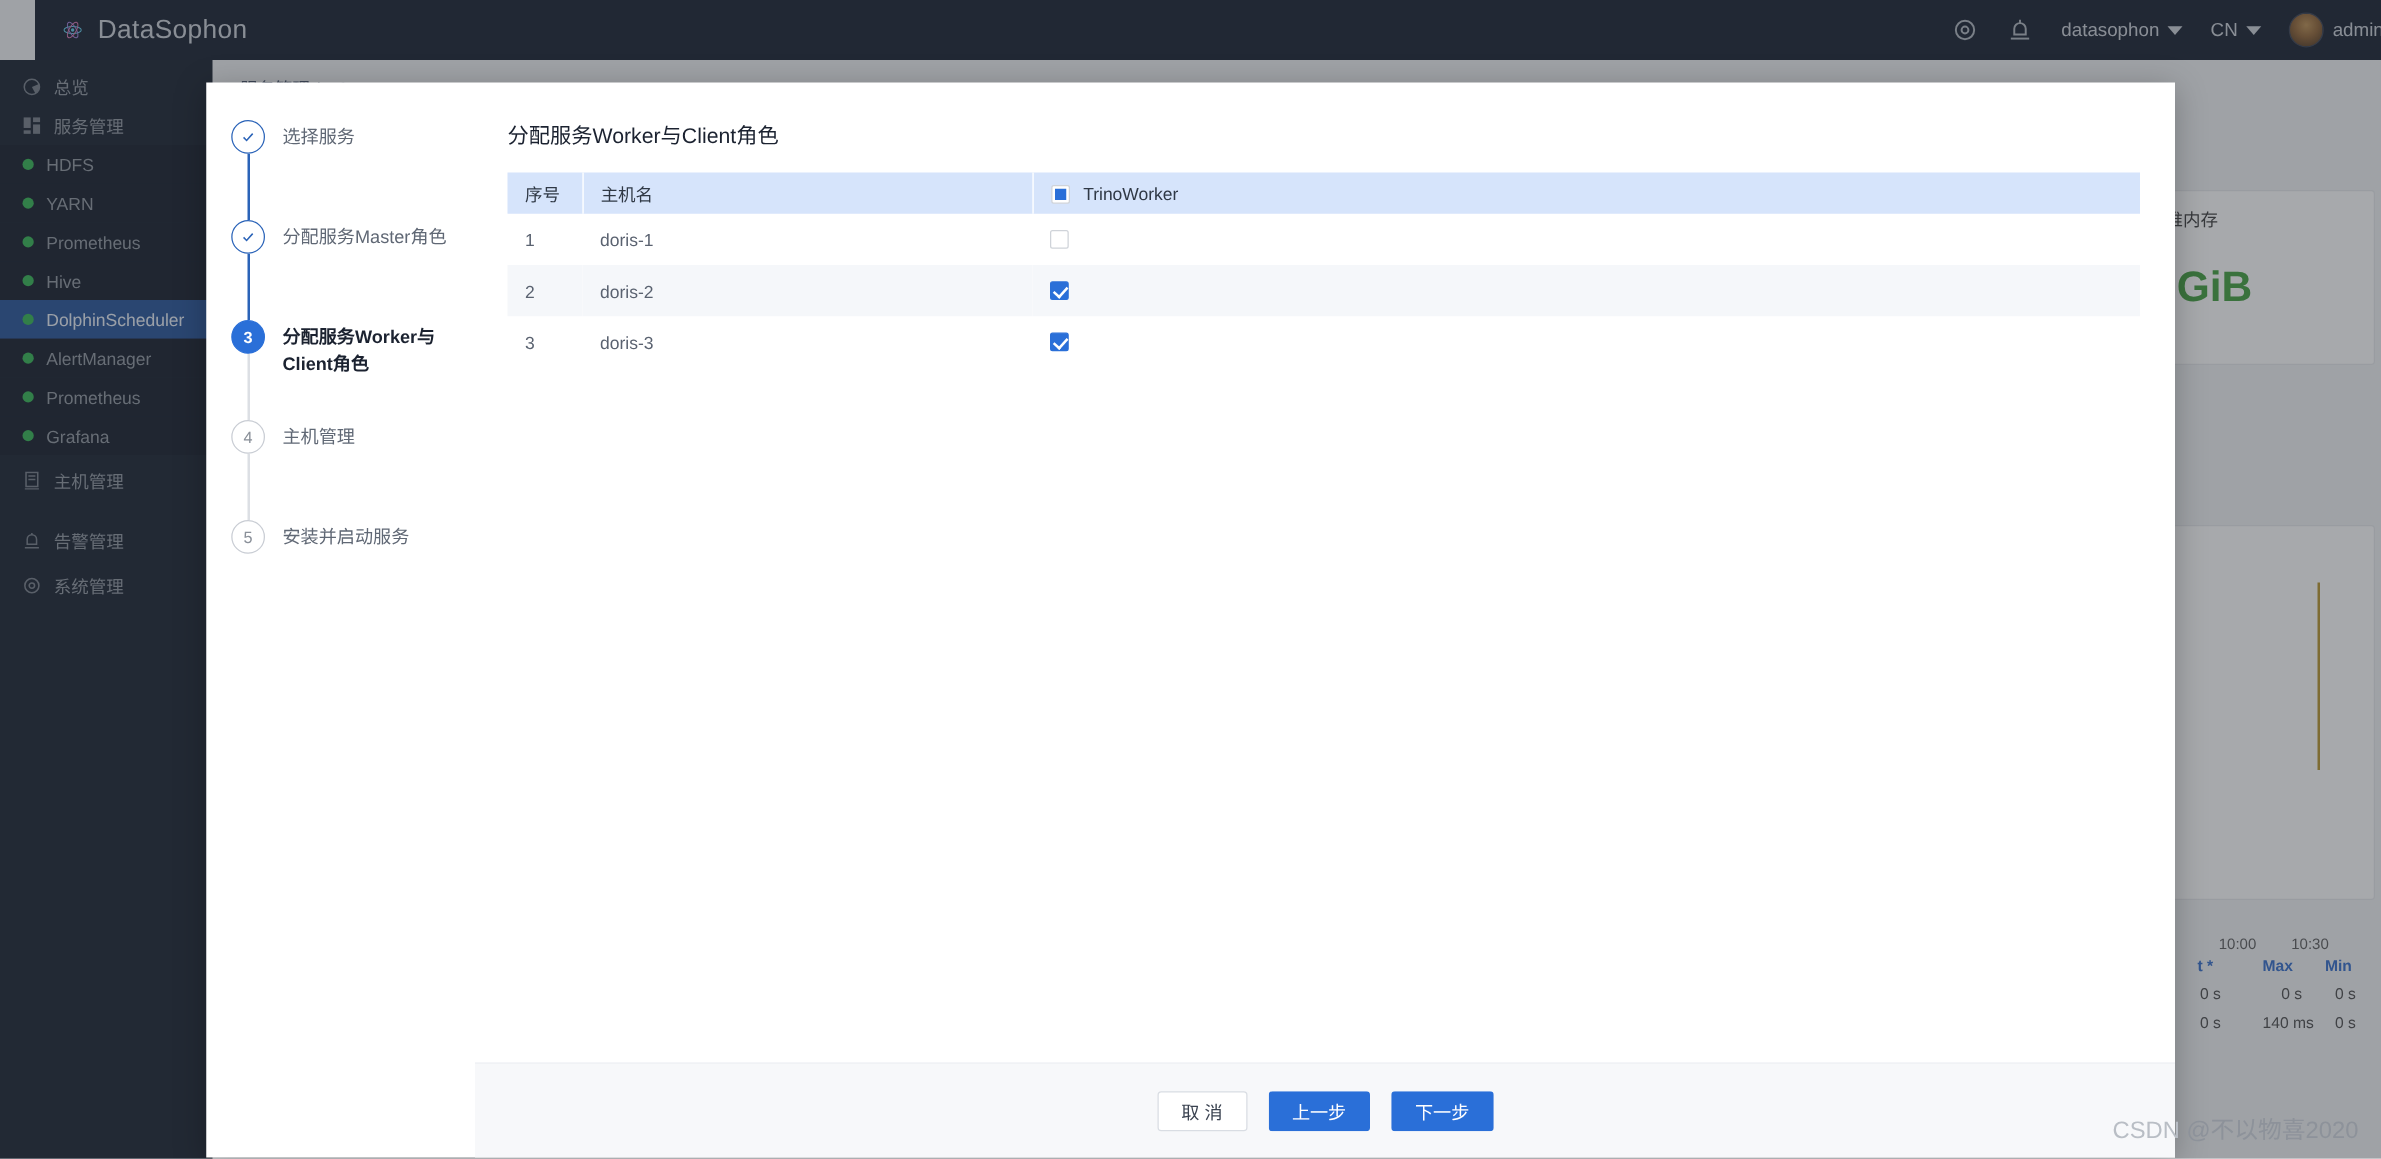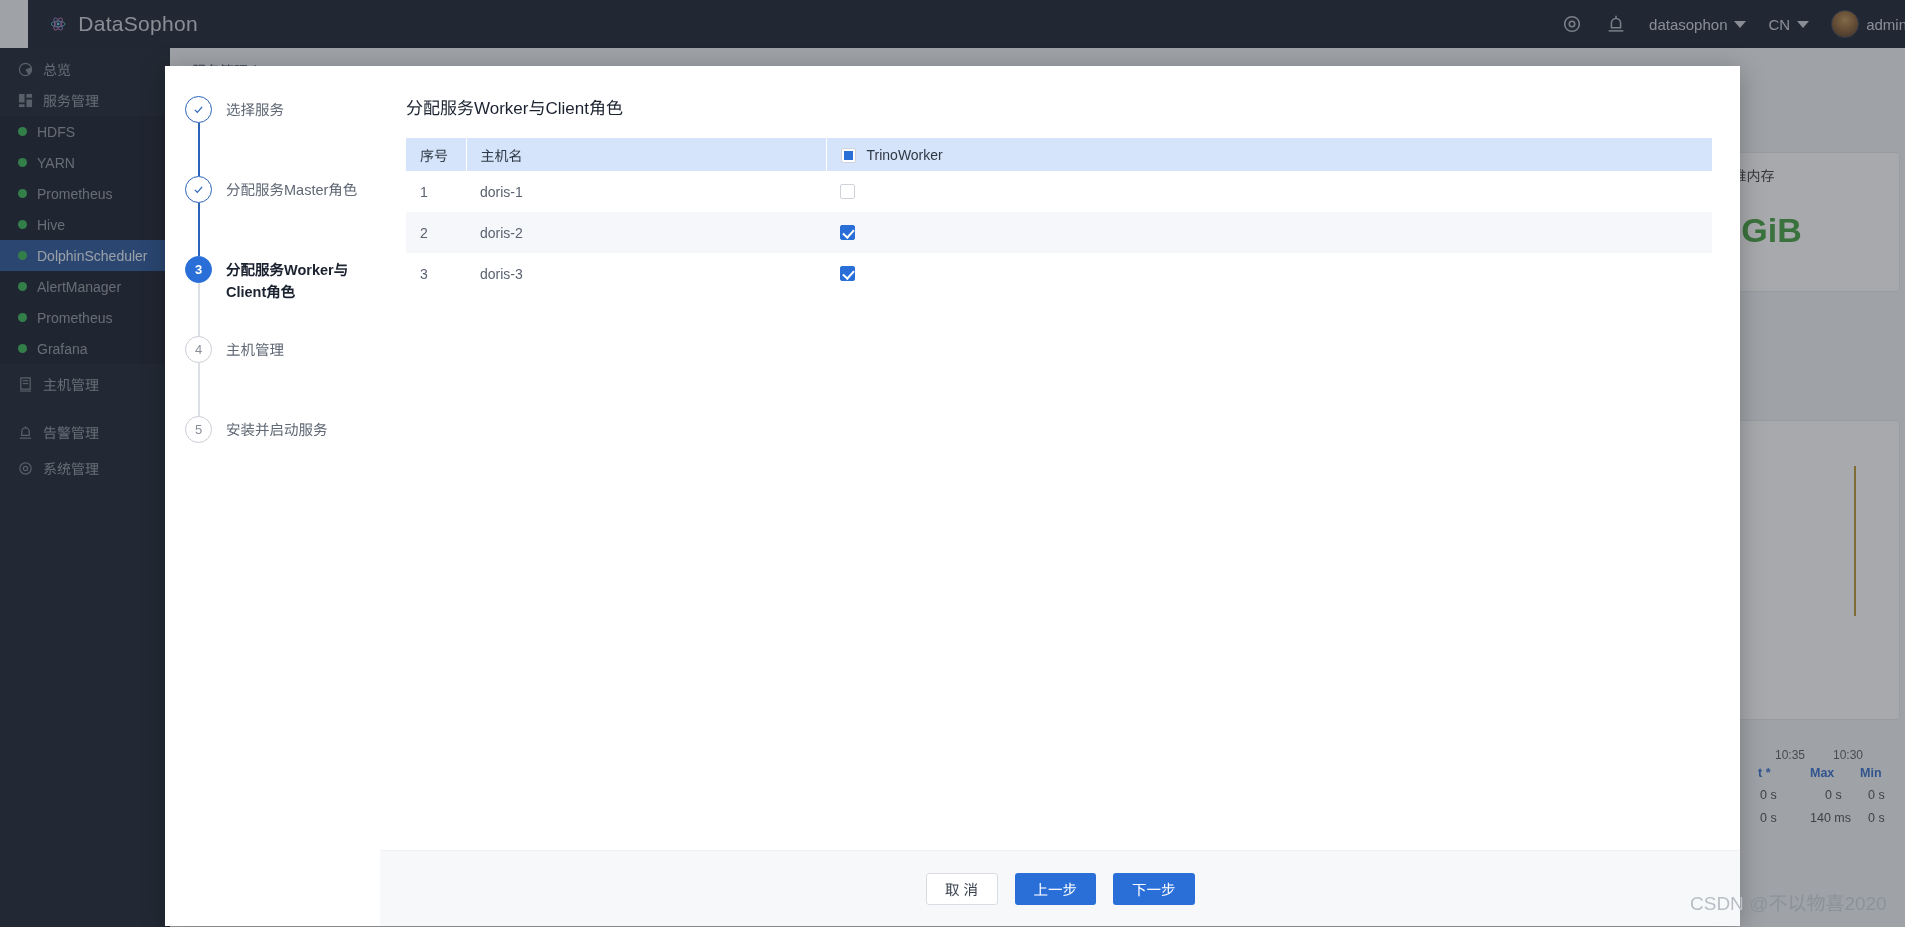--- a/index.html
+++ b/index.html
@@ -158,21 +158,21 @@
     <div class="bg-card bgc1">
       <div class="t">ver堆内存</div>
       <div class="v">5 GiB</div>
     </div>
 
     <div class="bg-card bgc2"></div>
     <div class="bg-chart">
       <div class="spike"></div>
     </div>
 
-    <div class="ax" style="left:1605px">10:35</div>
+    <div class="ax" style="left:1605px">10:00</div>
     <div class="ax" style="left:1663px">10:30</div>
 
     <div class="legend-row" style="left:1588px; top:718px">t *</div>
     <div class="legend-row" style="left:1640px; top:718px">Max</div>
     <div class="legend-row" style="left:1690px; top:718px">Min</div>
 
     <div class="data-row" style="left:1590px; top:740px">0 s</div>
     <div class="data-row" style="left:1655px; top:740px">0 s</div>
     <div class="data-row" style="left:1698px; top:740px">0 s</div>
     <div class="data-row" style="left:1590px; top:763px">0 s</div>

